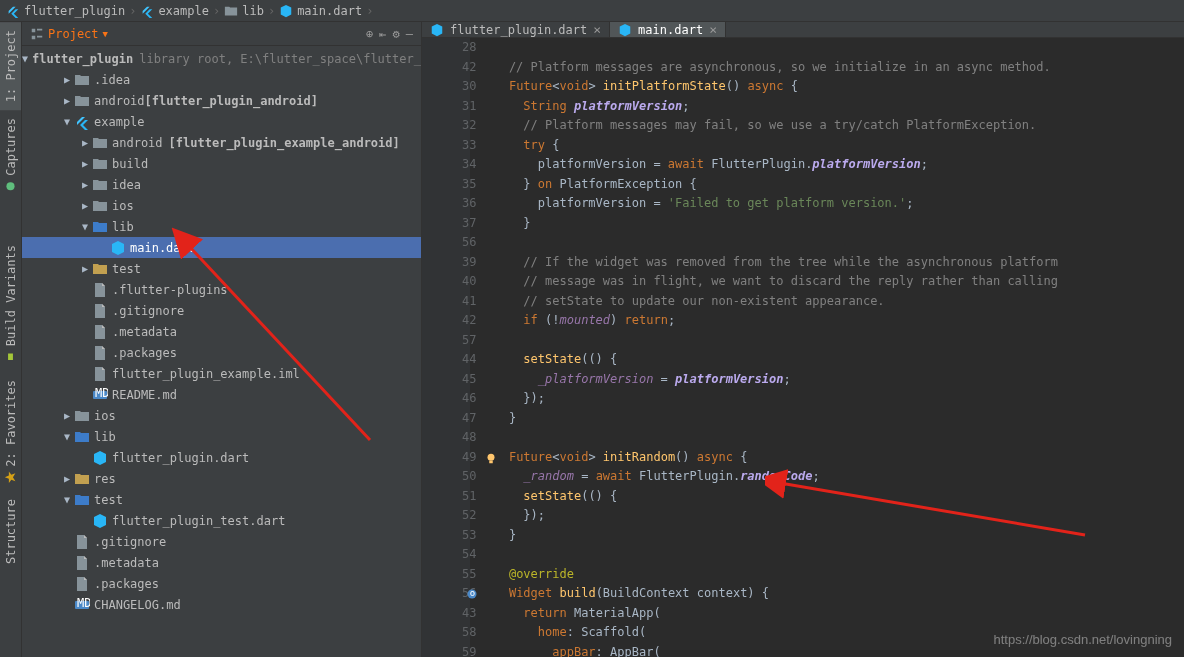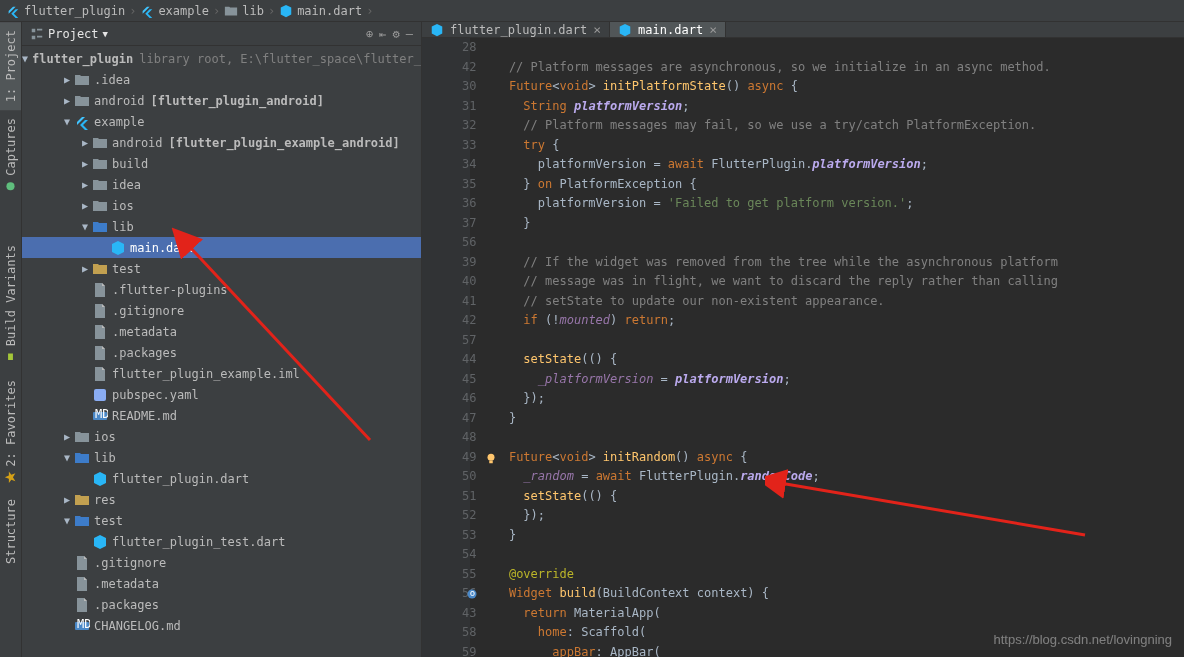--- a/index.html
+++ b/index.html
@@ -10,21 +10,21 @@
 .breadcrumb-sep { color: #666; }
 .bc-icon { width: 14px; height: 14px; }
 
 .main-layout { display: flex; height: 635px; }
 .left-toolbars { width: 22px; background: #3c3f41; border-right: 1px solid #323232; display: flex; flex-direction: column; }
 .vtab { writing-mode: vertical-rl; transform: rotate(180deg); padding: 8px 3px; color: #bbbbbb; font-size: 11px; cursor: pointer; display: flex; align-items: center; gap: 4px; }
 .vtab-ico { width: 13px; height: 13px; transform: rotate(90deg); }
 
 .project-panel { width: 400px; background: #3c3f41; border-right: 1px solid #323232; display: flex; flex-direction: column; }
 .panel-header { height: 24px; background: #3c3f41; border-bottom: 1px solid #323232; display: flex; align-items: center; padding: 0 8px; justify-content: space-between; }
-.panel-title { display: flex; align-items: center; gap: 4px; color: #e5e5e5; }
+.panel-title { display: flex; align-items: center; gap: 4px; color: #f97316; }
 .panel-icons { display: flex; gap: 6px; }
 .panel-icons span { color: #999; cursor: pointer; }
 
 .tree { flex: 1; overflow: auto; padding: 2px 0; }
 .tree-row { height: 21px; display: flex; align-items: center; cursor: pointer; white-space: nowrap; }
 .tree-row.selected { background: #4b6eaf; color: #fff; }
 .tree-indent { display: inline-block; }
 .tree-arrow { width: 14px; color: #a9b7c6; font-size: 10px; text-align: center; }
 .tree-icon { width: 16px; height: 16px; margin-right: 4px; }
 .tree-label { color: #bbbbbb; }
@@ -159,21 +159,21 @@
           </svg>
           <span class="tree-label">.idea</span>
         </div>
         <div class="tree-row">
           <span class="tree-indent" style="width:38px"></span>
           <span class="tree-arrow">▶</span>
           <svg class="tree-icon" viewBox="0 0 16 16">
             <path fill="#87939a" d="M1 3h5l1 1h8v9H1z"></path>
           </svg>
           <span class="tree-label">android</span>
-          <span class="tree-label bold" style="margin-left:6px">[flutter_plugin_android]</span>
+          <span class="tree-label bold" style="">[flutter_plugin_android]</span>
         </div>
         <div class="tree-row">
           <span class="tree-indent" style="width:38px"></span>
           <span class="tree-arrow">▼</span>
           <svg class="tree-icon" viewBox="0 0 16 16">
             <polygon fill="#40c4ff" points="3,8 8,3 11,3 3,11"></polygon>
             <polygon fill="#29b6f6" points="6,11 11,6 14,6 9,11 14,16 11,16"></polygon>
           </svg>
           <span class="tree-label">example</span>
         </div>
@@ -271,28 +271,20 @@
           <span class="tree-label">.packages</span>
         </div>
         <div class="tree-row">
           <span class="tree-indent" style="width:56px"></span>
           <span class="tree-arrow"></span>
           <svg class="tree-icon" viewBox="0 0 16 16">
             <path fill="#87939a" d="M3 1h7l3 3v11H3z"></path>
             <path fill="#bbb" d="M10 1v3h3"></path>
           </svg>
           <span class="tree-label">flutter_plugin_example.iml</span>
-        </div>
-        <div class="tree-row">
-          <span class="tree-indent" style="width:56px"></span>
-          <span class="tree-arrow"></span>
-          <svg class="tree-icon" viewBox="0 0 16 16">
-            <rect fill="#8aadf4" x="2" y="2" width="12" height="12" rx="2"></rect>
-          </svg>
-          <span class="tree-label">pubspec.yaml</span>
         </div>
         <div class="tree-row">
           <span class="tree-indent" style="width:56px"></span>
           <span class="tree-arrow"></span>
           <svg class="tree-icon" viewBox="0 0 16 16">
             <rect fill="#4a88c7" x="1" y="4" width="14" height="8" rx="1"></rect>
             <text x="3" y="10" font-size="6" fill="#fff">MD</text>
           </svg>
           <span class="tree-label">README.md</span>
         </div>

